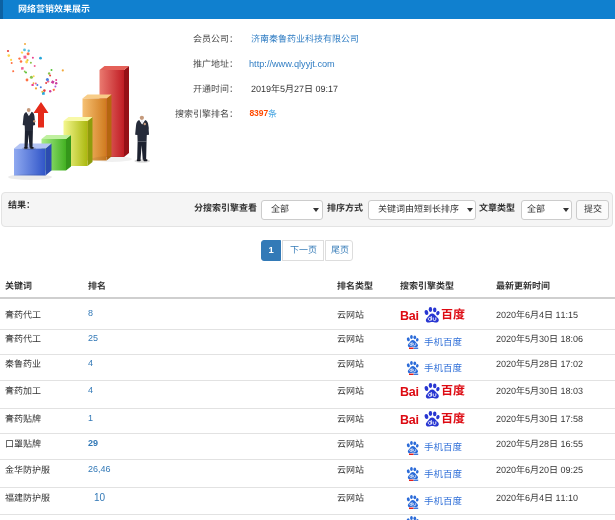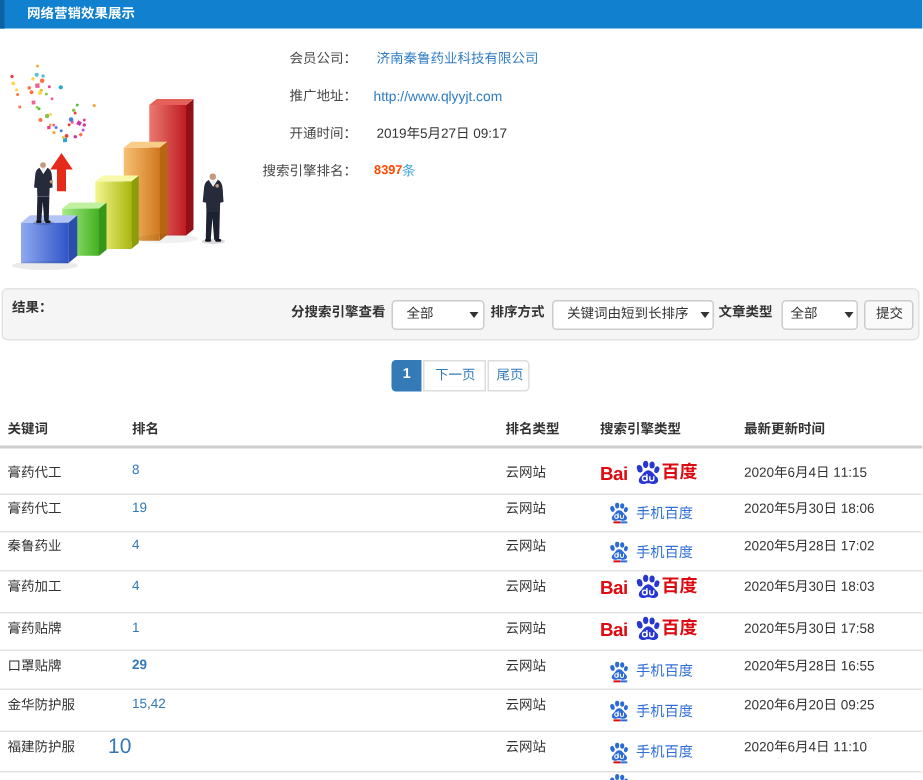--- a/index.html
+++ b/index.html
@@ -588,21 +588,21 @@
     <div style="position:absolute;left:5.0px;top:332.9px">
       <svg width="37.0" height="11.4" viewBox="0 0 37.0 11.4">
         <g fill="#333" transform="translate(0,8.92) scale(0.009000,-0.009000)">
           <use href="#g818fcr"></use>
           <use href="#g836fcr" x="1000"></use>
           <use href="#g4ee3cr" x="2000"></use>
           <use href="#g5de5cr" x="3000"></use>
         </g>
       </svg>
     </div>
-    <div style="position:absolute;left:88.0px;top:333.8px;font-family:'Liberation Sans',sans-serif;font-size:9.0px;line-height:9.9px;color:#3379b7;font-weight:normal;white-space:pre;">19</div>
+    <div style="position:absolute;left:88.0px;top:333.8px;font-family:'Liberation Sans',sans-serif;font-size:9.0px;line-height:9.9px;color:#3379b7;font-weight:normal;white-space:pre;">25</div>
     <div style="position:absolute;left:337.0px;top:332.9px">
       <svg width="28.0" height="11.4" viewBox="0 0 28.0 11.4">
         <g fill="#333" transform="translate(0,8.92) scale(0.009000,-0.009000)">
           <use href="#g4e91cr"></use>
           <use href="#g7f51cr" x="1000"></use>
           <use href="#g7ad9cr" x="2000"></use>
         </g>
       </svg>
     </div>
     <svg style="position:absolute;left:405px;top:335.3px" width="17" height="15" viewBox="0 0 17 15">
@@ -928,21 +928,21 @@
       <svg width="46.0" height="11.4" viewBox="0 0 46.0 11.4">
         <g fill="#333" transform="translate(0,8.92) scale(0.009000,-0.009000)">
           <use href="#g91d1cr"></use>
           <use href="#g534ecr" x="1000"></use>
           <use href="#g9632cr" x="2000"></use>
           <use href="#g62a4cr" x="3000"></use>
           <use href="#g670dcr" x="4000"></use>
         </g>
       </svg>
     </div>
-    <div style="position:absolute;left:88.0px;top:465.2px;font-family:'Liberation Sans',sans-serif;font-size:9.0px;line-height:9.9px;color:#3379b7;font-weight:normal;white-space:pre;">15,42</div>
+    <div style="position:absolute;left:88.0px;top:465.2px;font-family:'Liberation Sans',sans-serif;font-size:9.0px;line-height:9.9px;color:#3379b7;font-weight:normal;white-space:pre;">26,46</div>
     <div style="position:absolute;left:337.0px;top:464.3px">
       <svg width="28.0" height="11.4" viewBox="0 0 28.0 11.4">
         <g fill="#333" transform="translate(0,8.92) scale(0.009000,-0.009000)">
           <use href="#g4e91cr"></use>
           <use href="#g7f51cr" x="1000"></use>
           <use href="#g7ad9cr" x="2000"></use>
         </g>
       </svg>
     </div>
     <svg style="position:absolute;left:405px;top:466.7px" width="17" height="15" viewBox="0 0 17 15">
@@ -998,21 +998,21 @@
       <svg width="46.0" height="11.4" viewBox="0 0 46.0 11.4">
         <g fill="#333" transform="translate(0,8.92) scale(0.009000,-0.009000)">
           <use href="#g798fcr"></use>
           <use href="#g5efacr" x="1000"></use>
           <use href="#g9632cr" x="2000"></use>
           <use href="#g62a4cr" x="3000"></use>
           <use href="#g670dcr" x="4000"></use>
         </g>
       </svg>
     </div>
-    <div style="position:absolute;left:72px;top:493.0px;font-family:'Liberation Sans',sans-serif;font-size:14px;line-height:9.9px;color:#3379b7;font-weight:normal;white-space:pre;">10</div>
+    <div style="position:absolute;left:94px;top:493.0px;font-family:'Liberation Sans',sans-serif;font-size:10px;line-height:9.9px;color:#3379b7;font-weight:normal;white-space:pre;">10</div>
     <div style="position:absolute;left:337.0px;top:492.1px">
       <svg width="28.0" height="11.4" viewBox="0 0 28.0 11.4">
         <g fill="#333" transform="translate(0,8.92) scale(0.009000,-0.009000)">
           <use href="#g4e91cr"></use>
           <use href="#g7f51cr" x="1000"></use>
           <use href="#g7ad9cr" x="2000"></use>
         </g>
       </svg>
     </div>
     <svg style="position:absolute;left:405px;top:494.5px" width="17" height="15" viewBox="0 0 17 15">

